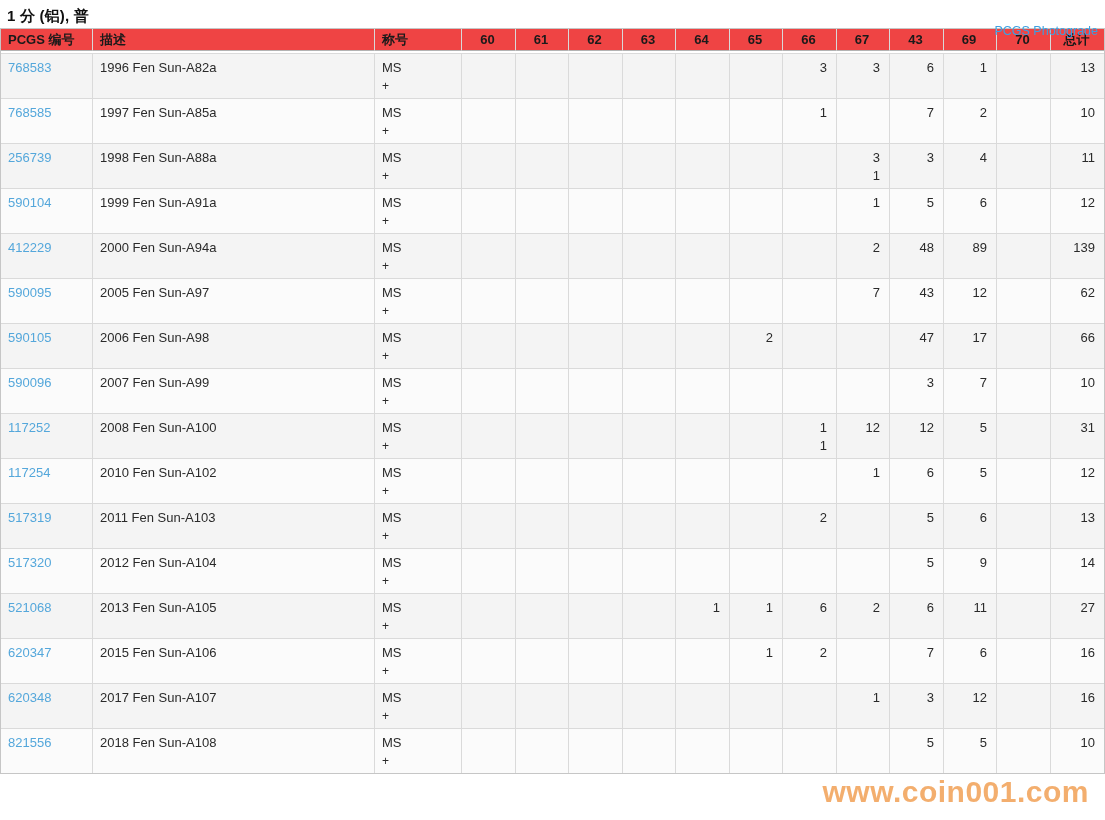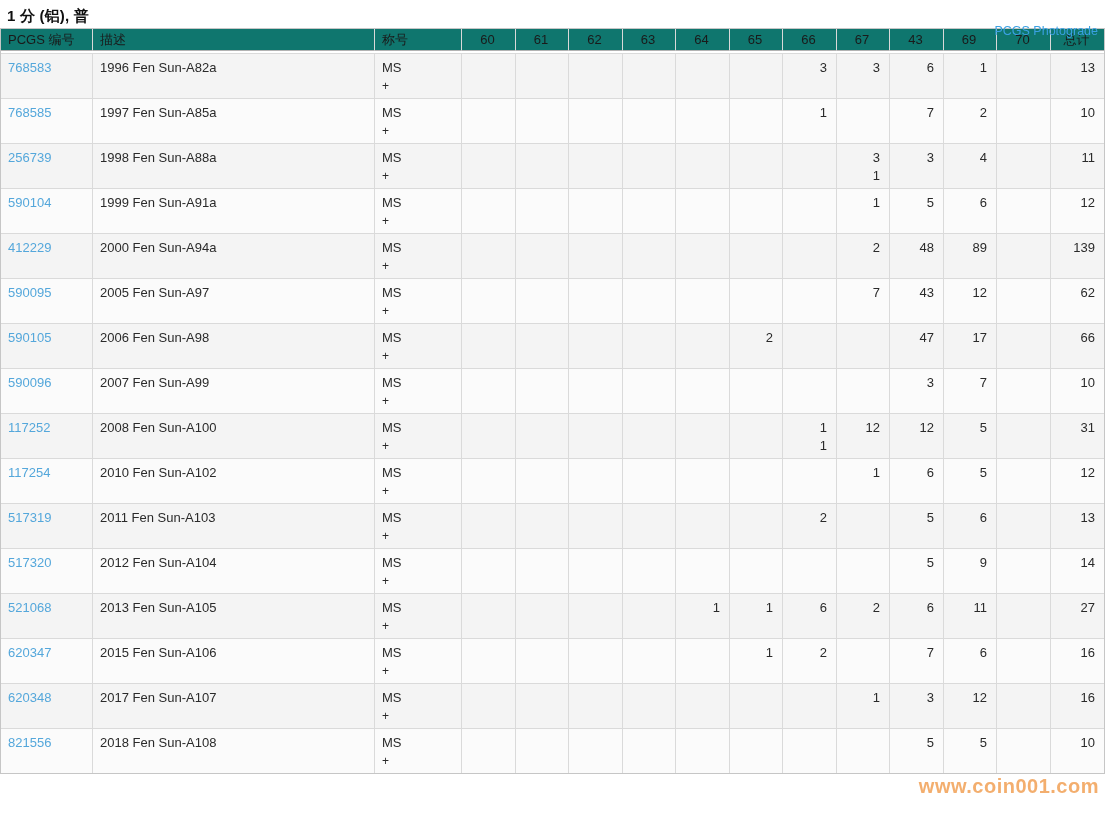--- a/index.html
+++ b/index.html
@@ -23,25 +23,25 @@
     font-size: 12.5px; color: #3aa0e2; text-decoration: none;
   }
   table.pop {
     width: 1103px; table-layout: fixed;
     border-collapse: separate; border-spacing: 0;
     border: 1px solid #c6c6c6;
   }
   th {
     height: 22px; vertical-align: middle;
     padding: 0 9px 0 7px;
-    font-size: 13px; font-weight: 400; color: #1a1a1a;
+    font-size: 13px; font-weight: 700; color: #1a1a1a;
     border-bottom: 1px solid #b3b3b3;
     border-left: 1px solid #d9d9d9;
     white-space: nowrap; overflow: hidden;
-    background: #0f766e;
+    background: #ef4444;
   }
   th:first-child { border-left: none; }
   th.num { text-align: center; }
   th.txt { text-align: left; }
   tr.spacer td { height: 2px; padding: 0; border: none; background: #fff; }
   tbody tr { height: 45px; }
   tbody tr:nth-child(odd)  { background: #f4f4f4; }
   tbody tr:nth-child(even) { background: #fbfbfb; }
   tbody td {
     vertical-align: top;
@@ -51,22 +51,22 @@
     border-left: 1px solid #dadada;
     white-space: nowrap; overflow: hidden;
   }
   tbody td:first-child { border-left: none; }
   td.num { text-align: right; }
   a.pcgs { color: #54a7db; text-decoration: none; }
   .l1 { line-height: 16px; min-height: 16px; }
   .l2 { line-height: 15px; margin-top: 2px; }
   td.desig .l2 { font-size: 12px; margin-top: 3px; color: #2a2a2a; }
   .watermark {
-    position: absolute; top: 775px; right: 6px;
-    font-size: 20px; font-weight: 800;
+    position: absolute; top: 775px; right: 16px;
+    font-size: 30px; font-weight: 800;
     color: rgba(241, 160, 85, 0.85);
     mix-blend-mode: multiply;
     letter-spacing: 0.5px;
     pointer-events: none;
     z-index: 2;
   }
 </style>
 </head>
 <body>
 

